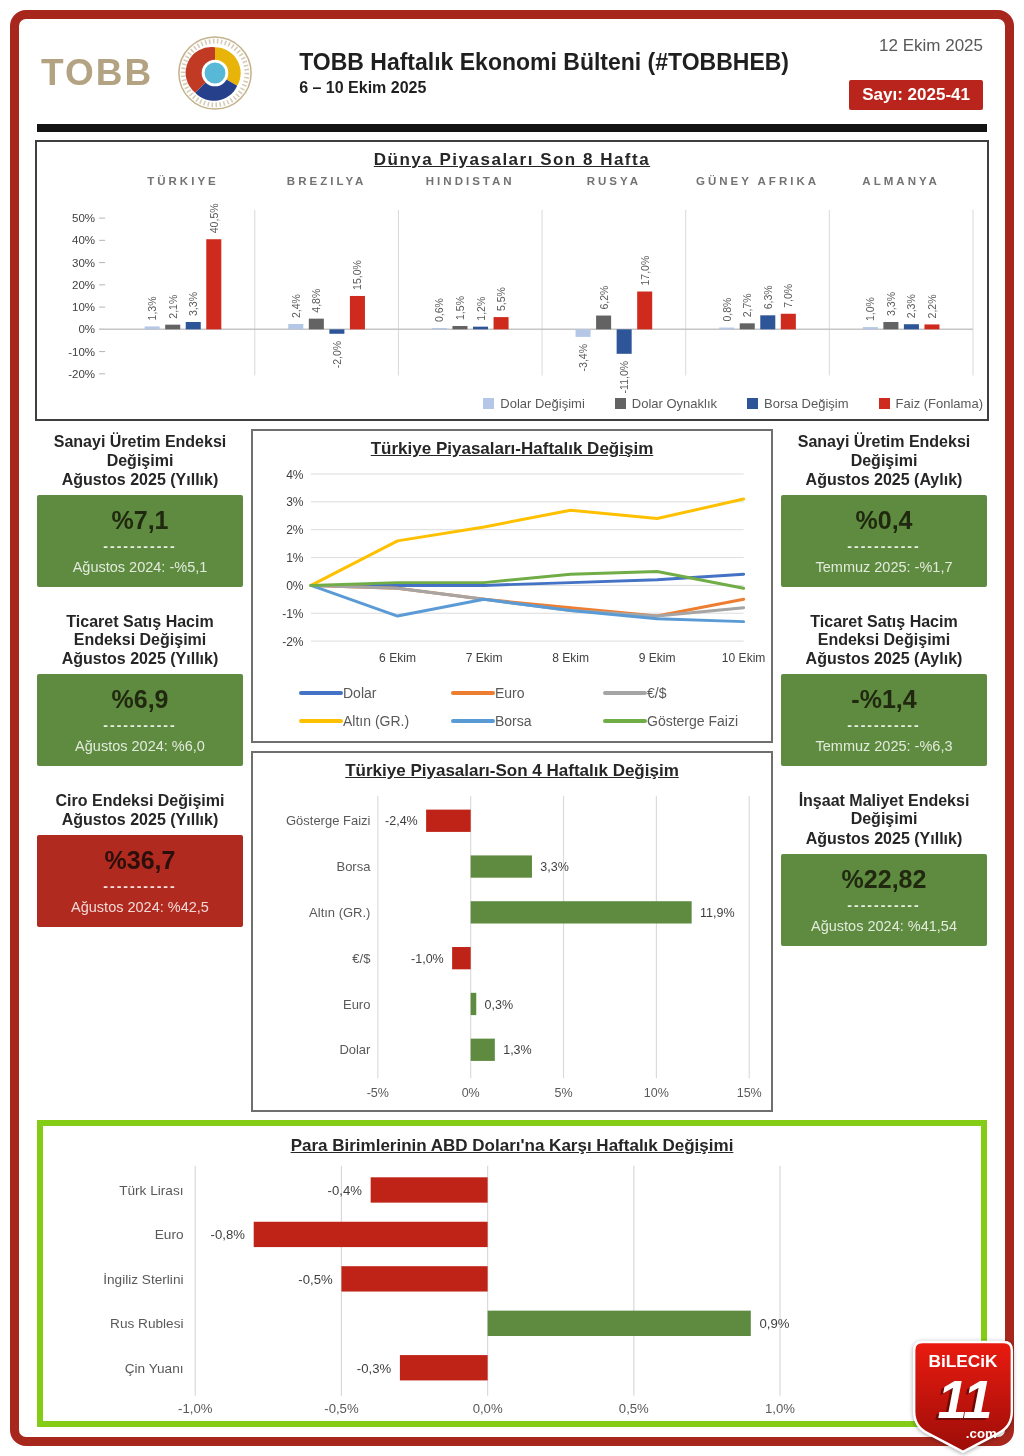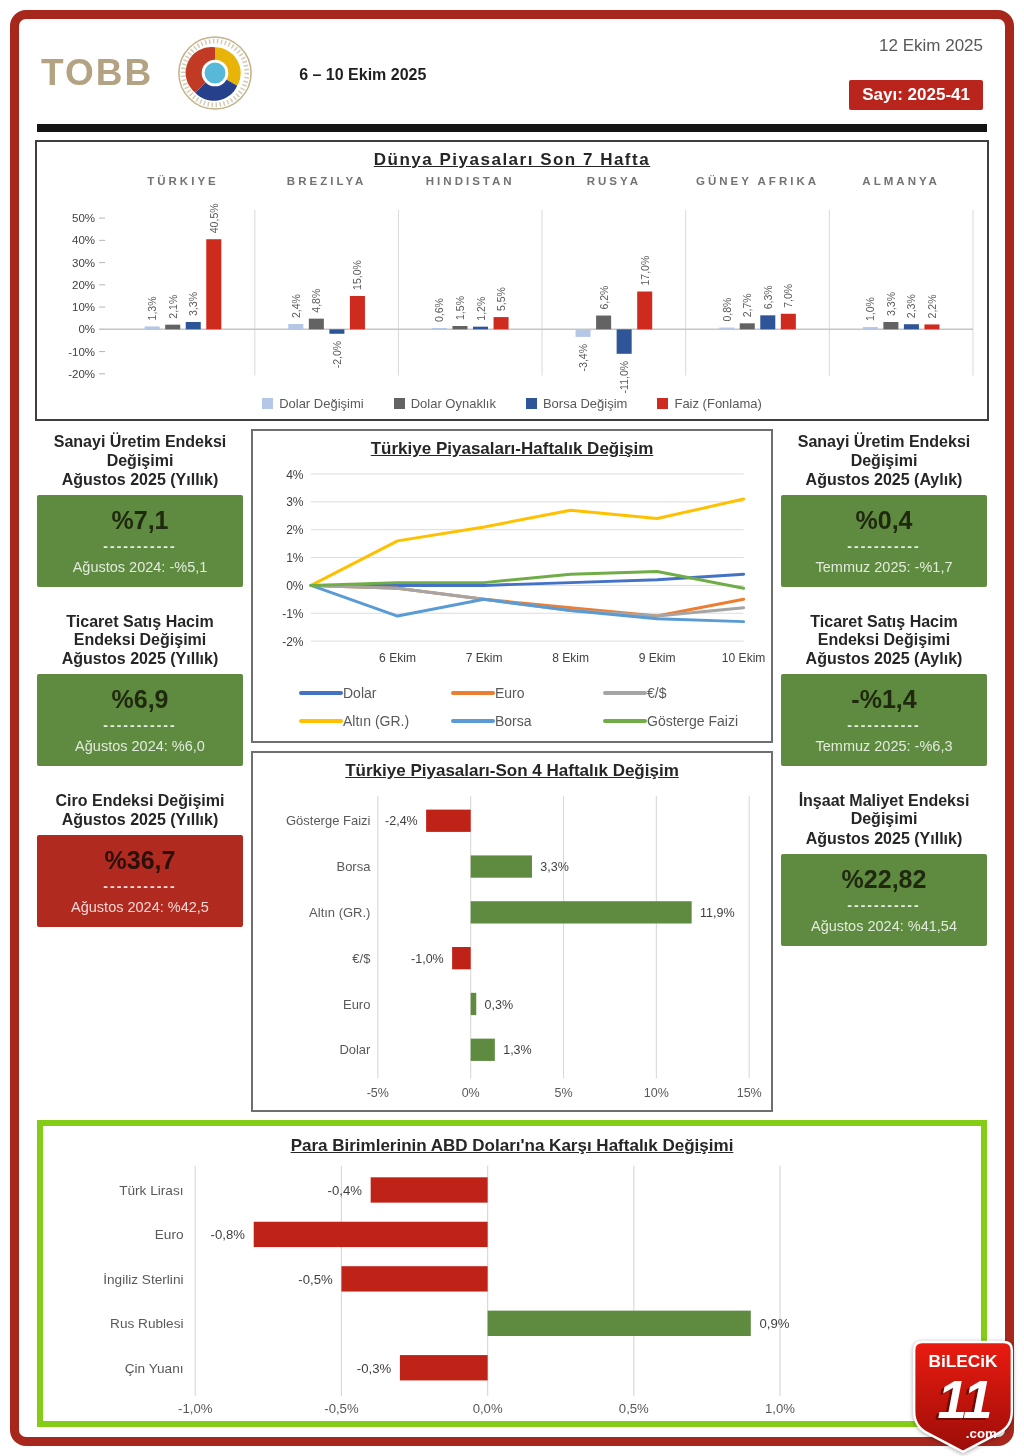--- a/index.html
+++ b/index.html
@@ -29,21 +29,21 @@
            font-size:17px; font-weight:bold; padding:5px 13px; border-radius:2px; }
   .black-bar { height:9px; background:#141414; margin:6px 2px 8px; }
   
   .world-box { border:2px solid #3f3f3f; padding:6px 4px 4px; }
   .world-box h2, .chart-box h2, .bottom-box h2 {
     font-size:17px; font-weight:bold; color:#262626; text-align:center;
     text-decoration:underline; margin:2px 0 2px;
   }
   .world-box h2 { letter-spacing:1.5px; }
   svg { display:block; width:100%; }
-  .legend-row { display:flex; justify-content:center; gap:30px; padding:2px 0 4px; }
+  .legend-row { display:flex; justify-content:flex-end; gap:30px; padding:2px 0 4px; }
   .legend-item { display:flex; align-items:center; gap:6px; font-size:13px; color:#595959; }
   .legend-swatch { width:11px; height:11px; flex:0 0 auto; }
   
   .middle { display:grid; grid-template-columns:206px 1fr 206px; gap:8px; margin:8px 2px 6px; align-items:start; }
   .cards-col { display:flex; flex-direction:column; gap:26px; padding-top:4px; }
   .card { text-align:center; }
   .card-title { font-size:16px; font-weight:bold; color:#262626; line-height:1.14; }
   .card-period { font-size:16px; font-weight:bold; color:#262626; margin-top:1px; }
   .card-box { border-radius:2px; padding:11px 8px 12px; margin-top:6px; }
   .card-box.green { background:#5e8b3f; }
@@ -86,32 +86,33 @@
           <circle cx="40" cy="40" r="38" fill="#ffffff" stroke="#c3b28a" stroke-width="1.6"></circle>
           <circle cx="40" cy="40" r="33.5" fill="none" stroke="#b0a179" stroke-width="5" stroke-dasharray="1.6 2.6" opacity="0.55"></circle>
           <circle cx="40" cy="40" r="29" fill="#ffffff"></circle>
           <path d="M40 40 L40 13 A27 27 0 0 1 63.4 53.5 Z" fill="#e8b40a"></path>
           <path d="M40 40 L63.4 53.5 A27 27 0 0 1 19.1 60.7 Z" fill="#27408b"></path>
           <path d="M40 40 L19.1 60.7 A27 27 0 0 1 40 13 Z" fill="#c03a24"></path>
           <circle cx="40" cy="40" r="12.5" fill="#57b8d8" stroke="#ffffff" stroke-width="3"></circle>
         </svg>
       </div>
       <div class="title-block">
+        <div class="main-title">TOBB Haftalık Ekonomi Bülteni (#TOBBHEB)</div>
         <div class="sub-title">6 – 10 Ekim 2025</div>
       </div>
       <div class="right-block">
         <div class="hdr-date">12 Ekim 2025</div>
         <div class="badge">Sayı: 2025-41</div>
       </div>
     </header>
 
     <div class="black-bar"></div>
 
     <section class="world-box">
-      <h2>Dünya Piyasaları Son 7 Hafta</h2>
+      <h2>Dünya Piyasaları Son 8 Hafta</h2>
       <svg id="world-svg" viewBox="0 0 940 222">
           <line x1="213.33333333333334" y1="38" x2="213.33333333333334" y2="203" stroke="#d9d9d9" stroke-width="1"></line>
           <line x1="356.6666666666667" y1="38" x2="356.6666666666667" y2="203" stroke="#d9d9d9" stroke-width="1"></line>
           <line x1="500" y1="38" x2="500" y2="203" stroke="#d9d9d9" stroke-width="1"></line>
           <line x1="643.3333333333334" y1="38" x2="643.3333333333334" y2="203" stroke="#d9d9d9" stroke-width="1"></line>
           <line x1="786.6666666666667" y1="38" x2="786.6666666666667" y2="203" stroke="#d9d9d9" stroke-width="1"></line>
           <line x1="930" y1="38" x2="930" y2="203" stroke="#d9d9d9" stroke-width="1"></line>
           <line x1="58" y1="45.999999999999986" x2="64" y2="45.999999999999986" stroke="#b5b5b5" stroke-width="1"></line>
           <text x="54" y="49.999999999999986" text-anchor="end" class="ax">50%</text>
           <line x1="58" y1="68.19999999999999" x2="64" y2="68.19999999999999" stroke="#b5b5b5" stroke-width="1"></line>

